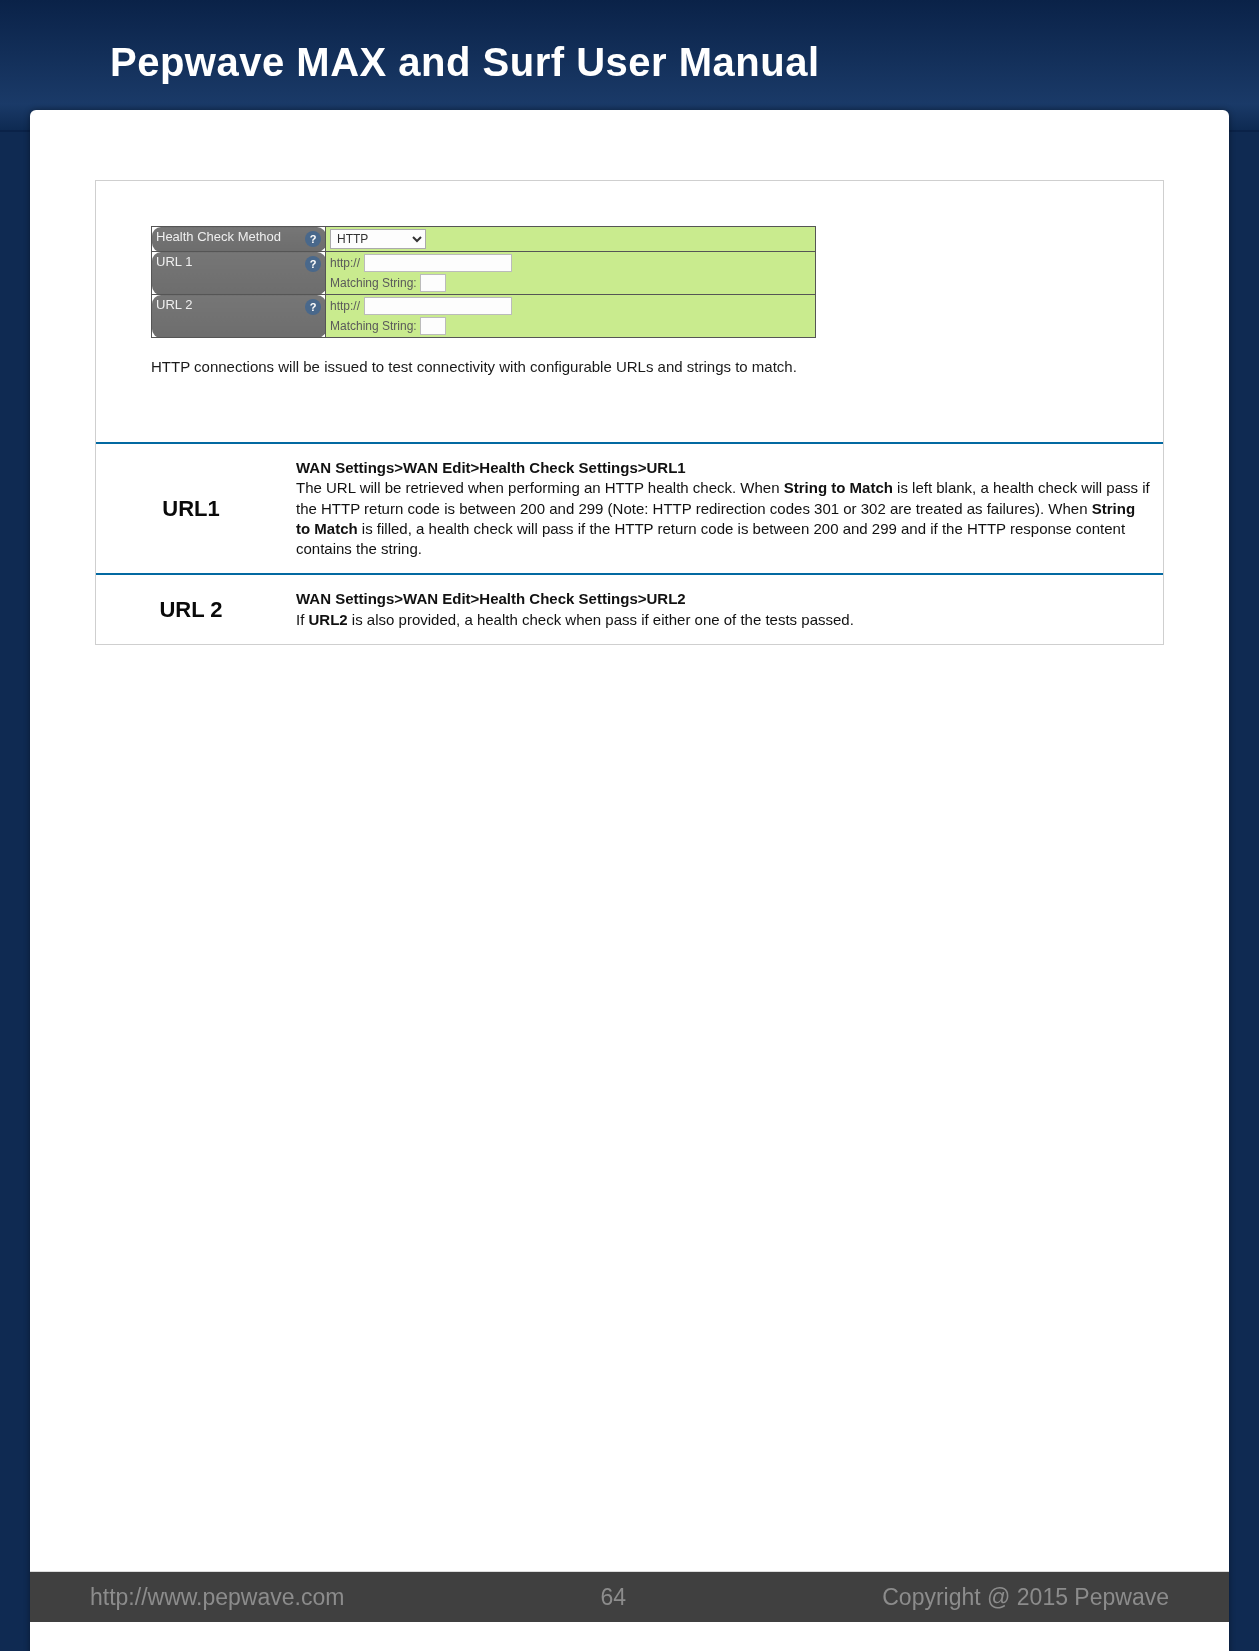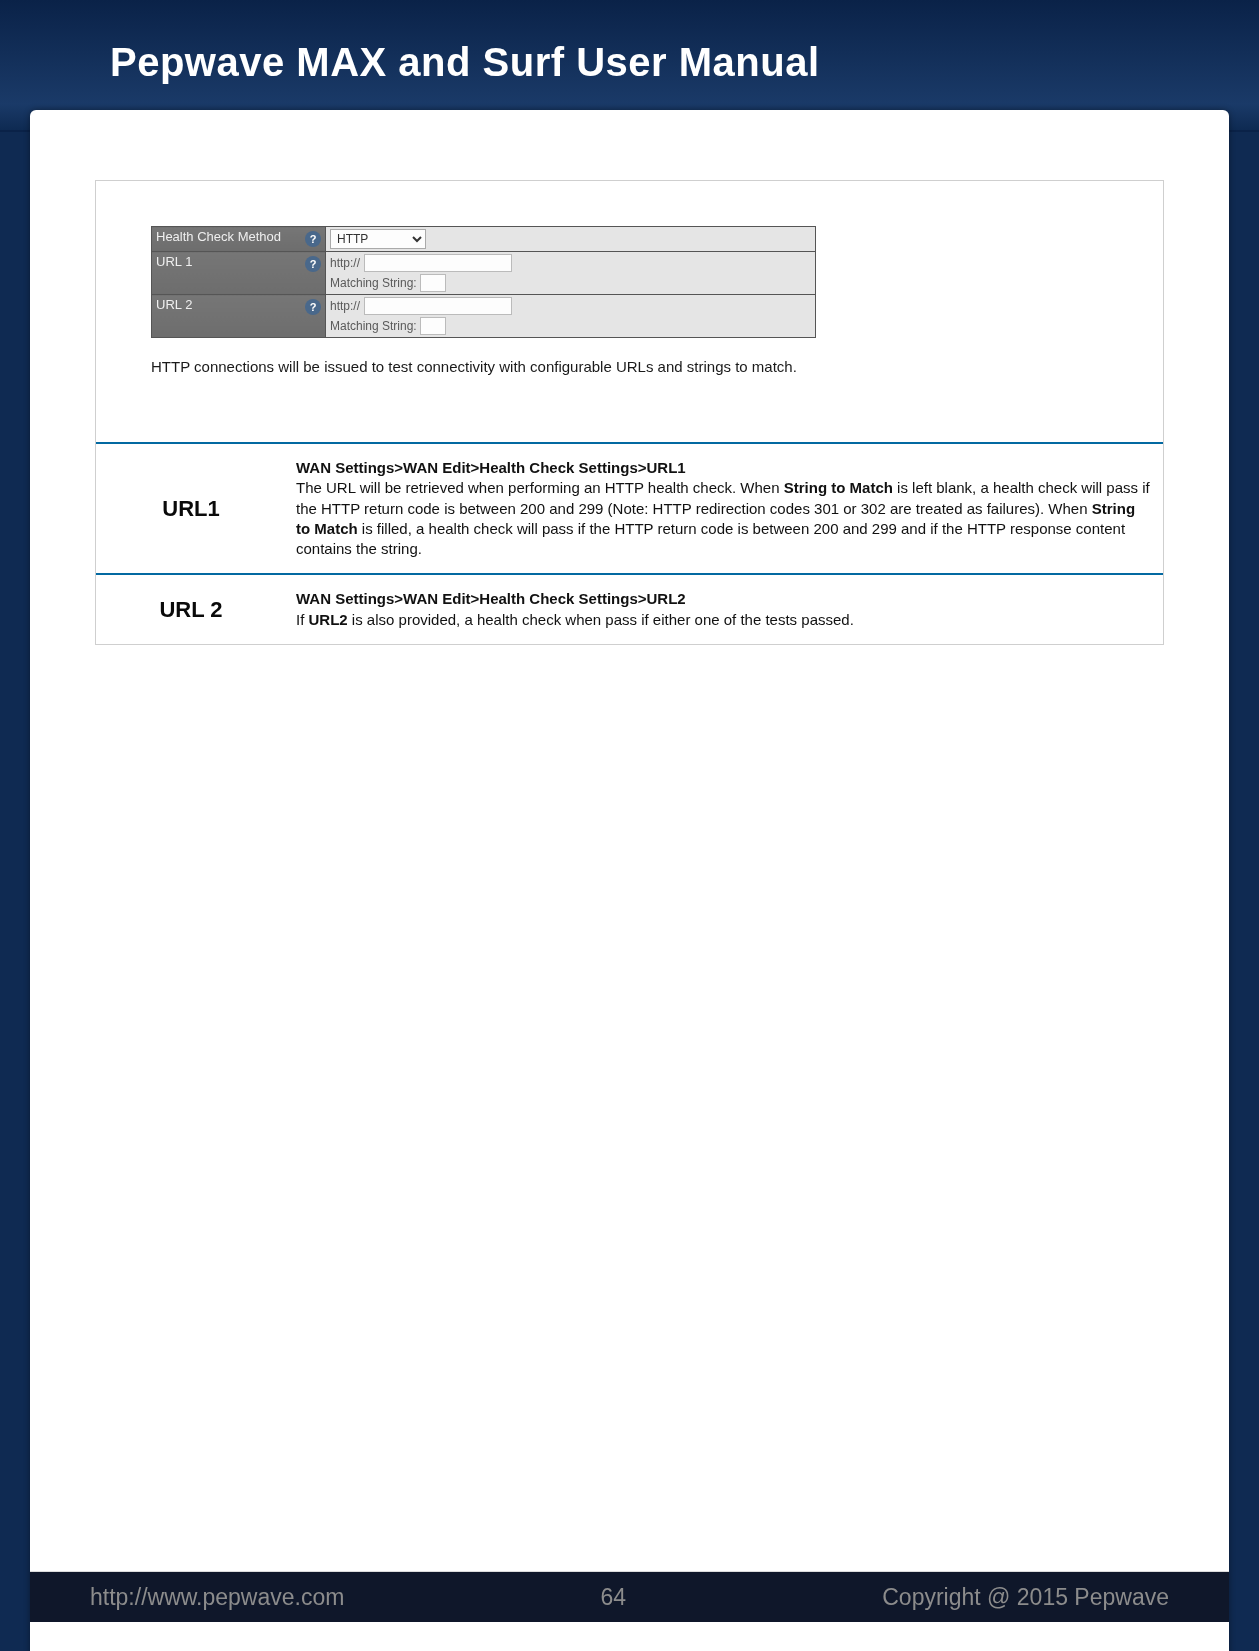--- a/index.html
+++ b/index.html
@@ -58,37 +58,38 @@
     padding: 2px 4px;
     vertical-align: top;
   }
   .cfg-label-cell {
     background: linear-gradient(to bottom, #767676, #6d6d6d);
     color: #efefef;
     width: 165px;
     padding: 4px 6px;
     position: relative;
     font-size: 13px;
+    border-radius: 9px;
   }
   .qmark {
     position: absolute;
     right: 4px;
     top: 4px;
     width: 16px;
     height: 16px;
     background: #3b6aa0;
     border-radius: 8px;
     color: #fff;
     font-size: 11px;
     text-align: center;
     line-height: 16px;
     font-weight: bold;
   }
   .cfg-val-cell {
-    background: #e5e5e5;
+    background: #bef264;
   }
   select.mini {
     font-size: 12px;
     padding: 1px 2px;
     background: #fdfdfd;
     border: 1px solid #aaa;
     color: #333;
     width: 96px;
   }
   input.mini {
@@ -140,21 +141,21 @@
   }
   .footer {
     position: absolute;
     bottom: 10px;
     left: 0;
     right: 0;
     height: 70px;
   }
   .footer-inner {
     margin: 0 30px;
-    background: #0f172a;
+    background: #404040;
     height: 50px;
     display: flex;
     justify-content: space-between;
     align-items: center;
     padding: 0 60px;
     font-family: "Century Gothic", Arial, sans-serif;
     font-size: 23px;
     color: #8c8c8c;
     border-top: 1px solid #dcdcdc;
   }

